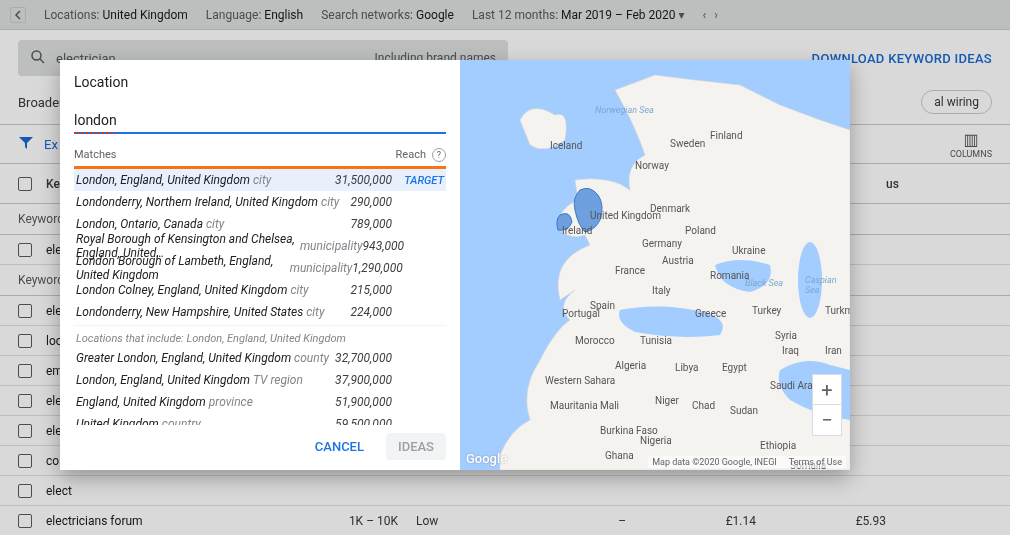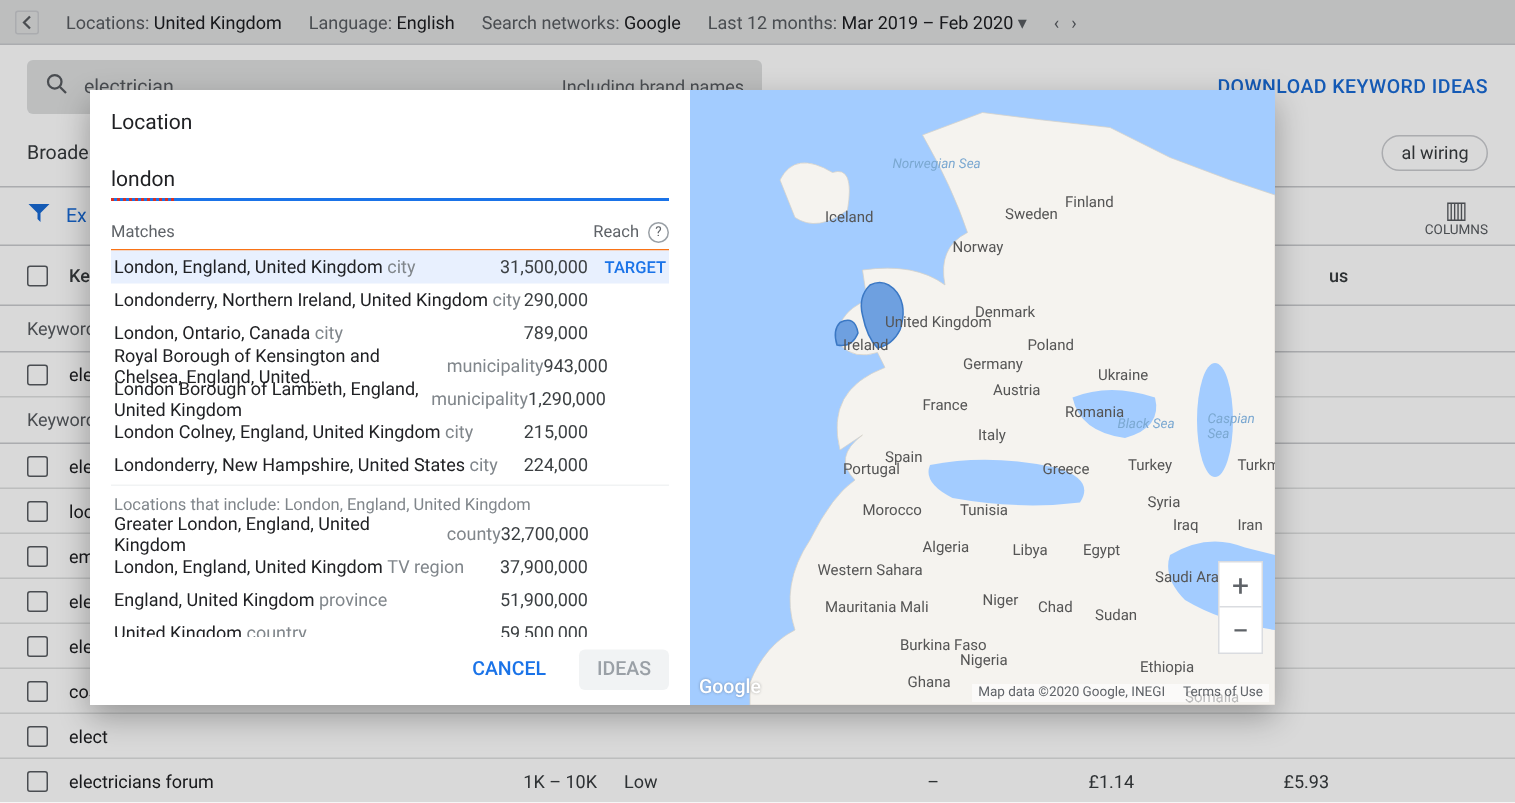--- a/index.html
+++ b/index.html
@@ -39,21 +39,21 @@
 
 .scrim { position: absolute; inset: 0; background: rgba(0,0,0,0.15); }
 .modal { position: absolute; left: 60px; top: 60px; width: 790px; height: 410px; background: #fff; box-shadow: 0 8px 20px rgba(0,0,0,0.3); display: flex; }
 .left { flex: 0 0 400px; padding: 14px 14px 10px; display: flex; flex-direction: column; }
 .left h3 { font-size: 14px; font-weight: 400; color: #202124; margin-bottom: 18px; }
 .locinput { border: none; border-bottom: 2px solid #1a73e8; padding: 4px 0; font-size: 14px; color: #202124; outline: none; width: 100%; }
 .spellcheck { height: 2px; background-image: linear-gradient(90deg, #d93025 50%, transparent 50%); background-size: 4px 2px; width: 42px; margin-top: -2px; }
 .listhdr { display: flex; margin-top: 10px; font-size: 11px; color: #5f6368; padding: 4px 0; }
 .listhdr .q { margin-left: auto; width: 14px; height: 14px; border: 1px solid #9aa0a6; border-radius: 50%; font-size: 9px; display: flex; align-items: center; justify-content: center; margin-left: 6px; }
 .listhdr .reach { margin-left: auto; }
-.results { flex: 1; overflow: auto; border-top: 1px solid #f97316; }
+.results { flex: 1; overflow: auto; border-top: 3px solid #f97316; font-style: italic; }
 .result { display: flex; align-items: center; height: 22px; font-size: 12px; padding: 0 2px; }
 .result.sel { background: #e8f0fe; }
 .result .name { color: #202124; }
 .result .type { color: #80868b; margin-left: 3px; }
 .result .reachv { margin-left: auto; color: #3c4043; }
 .result .target { color: #1a73e8; font-weight: 500; font-size: 11px; margin-left: 10px; width: 42px; text-align: right; }
 .subhdr { font-size: 11px; color: #80868b; padding: 6px 2px 2px; border-top: 1px solid #f1f3f4; margin-top: 2px; }
 .actions { display: flex; justify-content: flex-end; gap: 10px; padding-top: 8px; }
 .btn { font-size: 13px; font-weight: 500; padding: 6px 12px; border: none; background: none; border-radius: 4px; cursor: pointer; }
 .btn.cancel { color: #1a73e8; }
@@ -334,21 +334,21 @@
         <div class="maplabel" style="left: 225px; top: 165px;">Poland</div>
         <div class="maplabel" style="left: 155px; top: 205px;">France</div>
         <div class="maplabel" style="left: 202px; top: 195px;">Austria</div>
         <div class="maplabel" style="left: 272px; top: 185px;">Ukraine</div>
         <div class="maplabel" style="left: 250px; top: 210px;">Romania</div>
         <div class="maplabel" style="left: 192px; top: 225px;">Italy</div>
         <div class="maplabel" style="left: 130px; top: 240px;">Spain</div>
         <div class="maplabel" style="left: 102px; top: 248px;">Portugal</div>
         <div class="maplabel" style="left: 235px; top: 248px;">Greece</div>
         <div class="maplabel" style="left: 292px; top: 245px;">Turkey</div>
-        <div class="maplabel" style="left: 305px; top: 270px;">Syria</div>
+        <div class="maplabel" style="left: 315px; top: 270px;">Syria</div>
         <div class="maplabel" style="left: 322px; top: 285px;">Iraq</div>
         <div class="maplabel" style="left: 365px; top: 285px;">Iran</div>
         <div class="maplabel" style="left: 365px; top: 245px;">Turkmen</div>
         <div class="maplabel" style="left: 310px; top: 320px;">Saudi Arabia</div>
         <div class="maplabel" style="left: 262px; top: 302px;">Egypt</div>
         <div class="maplabel" style="left: 215px; top: 302px;">Libya</div>
         <div class="maplabel" style="left: 180px; top: 275px;">Tunisia</div>
         <div class="maplabel" style="left: 155px; top: 300px;">Algeria</div>
         <div class="maplabel" style="left: 115px; top: 275px;">Morocco</div>
         <div class="maplabel" style="left: 85px; top: 315px;">Western

